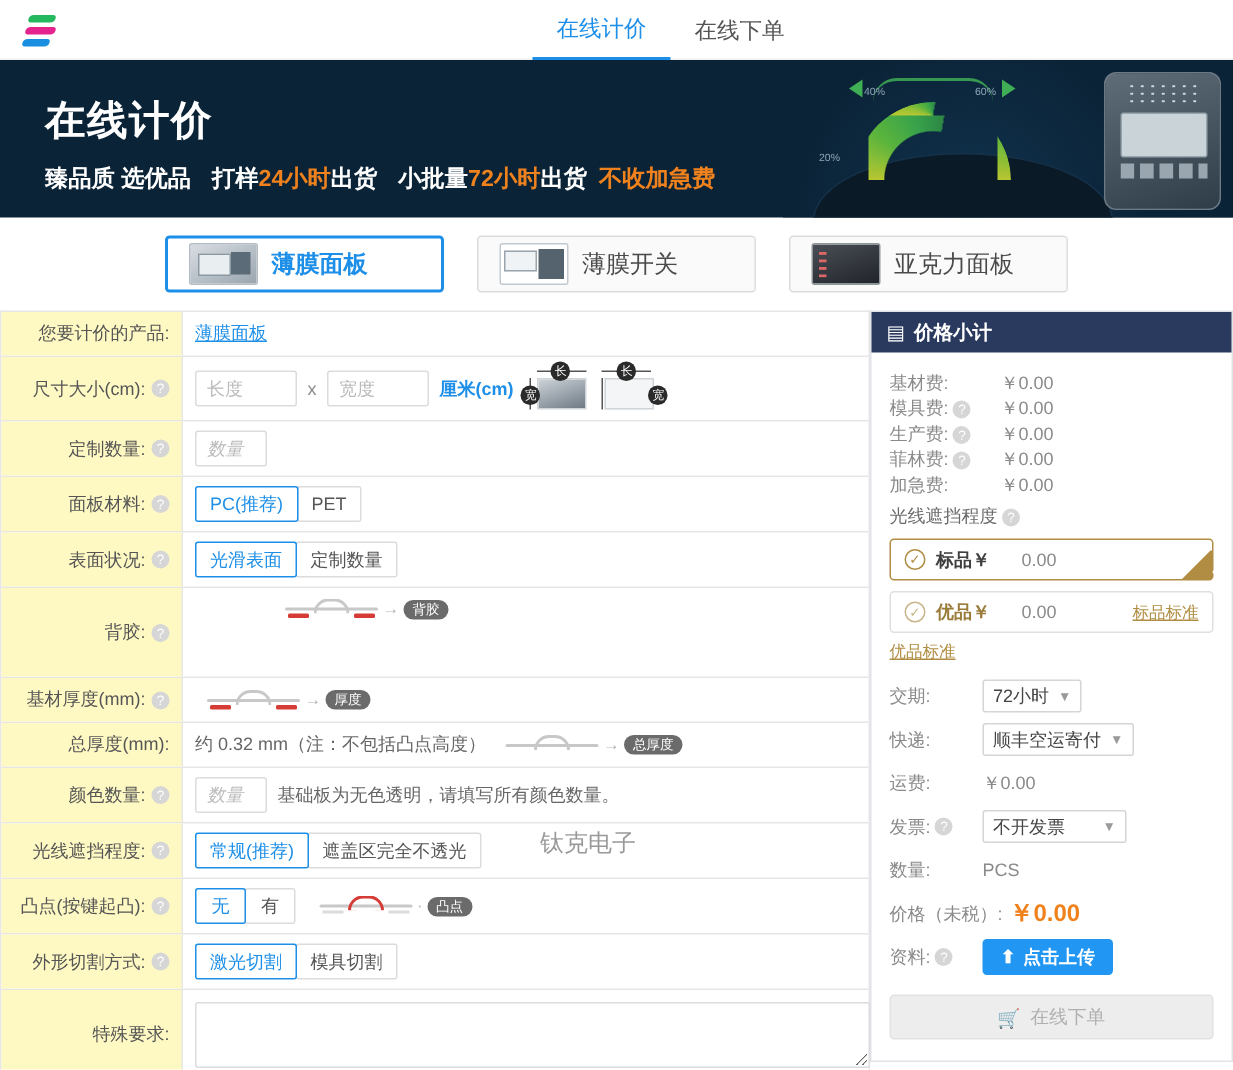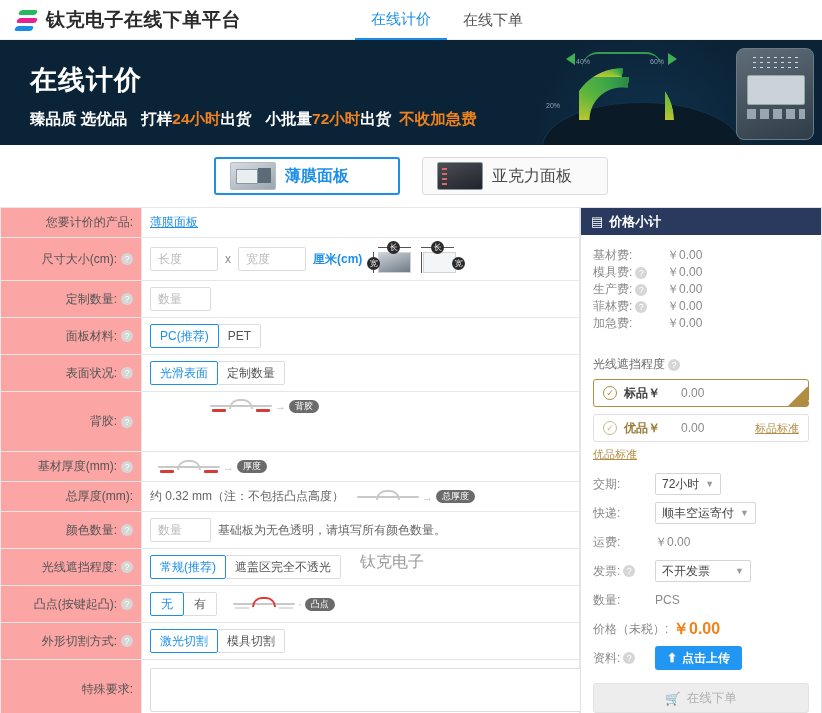--- a/index.html
+++ b/index.html
@@ -109,38 +109,38 @@
 
   
   .main { display: flex; padding: 0 0 0 0; gap: 0; }
   .left-col { width: 580px; }
   .right-col { width: 242px; padding: 0 0 0 0; }
 
   
   .ftable { border: 1px solid #e6e6e6; border-bottom: none; background: #fff; }
   .frow { display: flex; border-bottom: 1px solid #e6e6e6; min-height: 30px; align-items: stretch; }
   .flabel {
-    width: 141px; flex: none; background: #fca5a5; border-right: 1px solid #e6e6e6;
+    width: 121px; flex: none; background: #fef9c3; border-right: 1px solid #e6e6e6;
     display: flex; align-items: center; justify-content: flex-end; padding: 6px 8px 6px 4px;
     font-size: 12px; color: #555; gap: 4px; text-align: right;
   }
   .fval { flex: 1; display: flex; align-items: center; padding: 6px 8px; gap: 7px; flex-wrap: wrap; }
   .qmark {
     width: 12px; height: 12px; border-radius: 50%; background: #d6d6d6; color: #fff;
     font-size: 9px; line-height: 12px; text-align: center; flex: none; cursor: pointer;
   }
   .link-blue { color: #1d8fe8; text-decoration: underline; font-size: 12px; cursor: pointer; }
   .txt-in {
     height: 24px; border: 1px solid #dcdcdc; border-radius: 2px; background: #fff;
     font-size: 12px; color: #333; padding: 0 7px; outline: none;
     font-family: "Liberation Sans", sans-serif;
   }
   .txt-in::placeholder { color: #bbb; }
   .w-len { width: 68px; }
-  .w-qty { width: 61px; }
+  .w-qty { width: 48px; font-style: italic; }
   .x-sep { color: #888; font-size: 12px; }
   .unit-blue { color: #1d8fe8; font-weight: bold; font-size: 12px; }
   .opt {
     height: 24px; border: 1px solid #dcdcdc; border-radius: 2px; background: #fff;
     display: flex; align-items: center; padding: 0 9px; font-size: 12px; color: #555;
     cursor: pointer; margin-right: -1px;
   }
   .opt.sel { border: 1px solid #1d8fe8; color: #1d8fe8; position: relative; z-index: 2; border-radius: 2px; }
   .optgroup { display: flex; }
   .note-txt { font-size: 12px; color: #666; }
@@ -185,21 +185,21 @@
   .badge-top { left: 18px; top: -3px; }
   .badge-left { left: -2px; top: 13px; }
 
   
   .rpanel { border: 1px solid #dfe3e8; background: #fff; }
   .rhead {
     height: 27px; background: #2a3a5e; color: #fff; display: flex; align-items: center;
     padding: 0 10px; gap: 6px; font-size: 13px; font-weight: bold;
   }
   .rbody { padding: 12px 12px 14px 12px; }
-  .fee-list { margin-bottom: 24px; }
+  .fee-list { margin-bottom: 4px; }
   .fee-row { display: flex; align-items: center; height: 17px; font-size: 12px; }
   .fee-label { width: 74px; color: #8a8a8a; display: flex; align-items: center; gap: 3px; }
   .fee-amt { color: #8a8a8a; }
   .sec-title { font-size: 12px; color: #6b6b6b; margin: 2px 0 6px 0; display: flex; align-items: center; gap: 3px; }
   .std-box {
     height: 28px; border: 1px solid #e0e0e0; border-radius: 3px; display: flex; align-items: center;
     padding: 0 9px; gap: 7px; margin-bottom: 7px; position: relative; cursor: pointer; background: #fff;
   }
   .std-box.active { border: 1px solid #b08d43; }
   .std-box.active::after {
@@ -244,21 +244,20 @@
 </head>
 <body>
 
 <div class="topnav">
   <div class="brand">
     <div class="logo-mark">
       <div class="logo-bar lb1"></div>
       <div class="logo-bar lb2"></div>
       <div class="logo-bar lb3"></div>
     </div>
-    <div class="brand-title">钛克电子在线下单平台</div>
   </div>
   <div class="nav-links">
     <div class="nav-item active">在线计价</div>
     <div class="nav-item">在线下单</div>
   </div>
 </div>
 
 <div class="banner">
   <div class="banner-art">
     <div class="wheel"></div>
@@ -280,20 +279,24 @@
     <div class="banner-sub">
       <span>臻品质 选优品</span><span class="sp"></span><span>打样</span><span class="hl">24小时</span><span>出货</span><span class="sp"></span><span>小批量</span><span class="hl">72小时</span><span>出货</span><span class="sp" style="width:8px"></span><span class="hl">不收加急费</span>
     </div>
   </div>
 </div>
 
 <div class="tabs-wrap">
   <div class="ptab active">
     <div class="thumb thumb-a"></div>
     <div class="ptab-label">薄膜面板</div>
+  </div>
+  <div class="ptab">
+    <div class="thumb thumb-b"></div>
+    <div class="ptab-label">薄膜开关</div>
   </div>
   <div class="ptab">
     <div class="thumb thumb-c"></div>
     <div class="ptab-label">亚克力面板</div>
   </div>
 </div>
 
 <div class="main wrap-pos">
 
   <div class="watermark">钛克电子</div>

